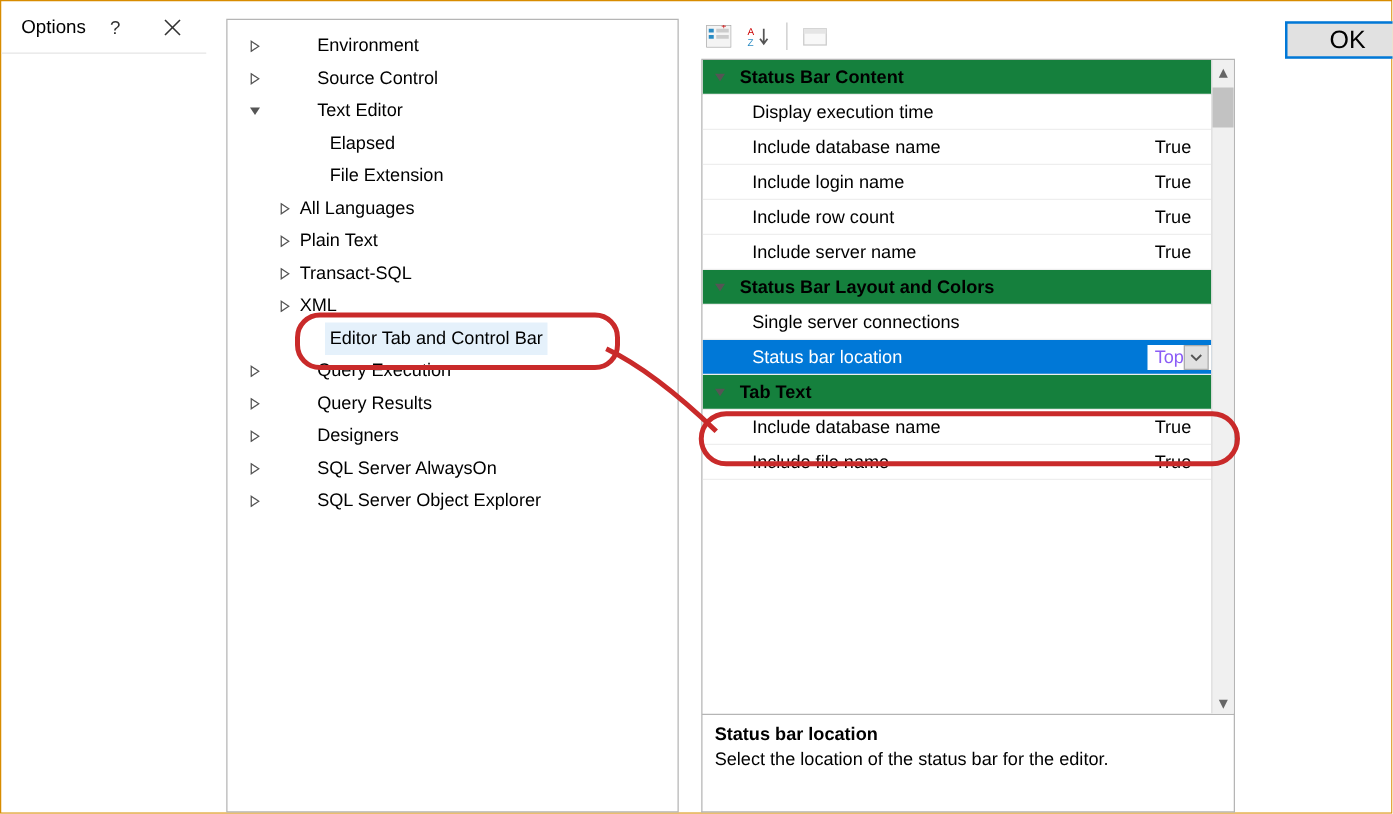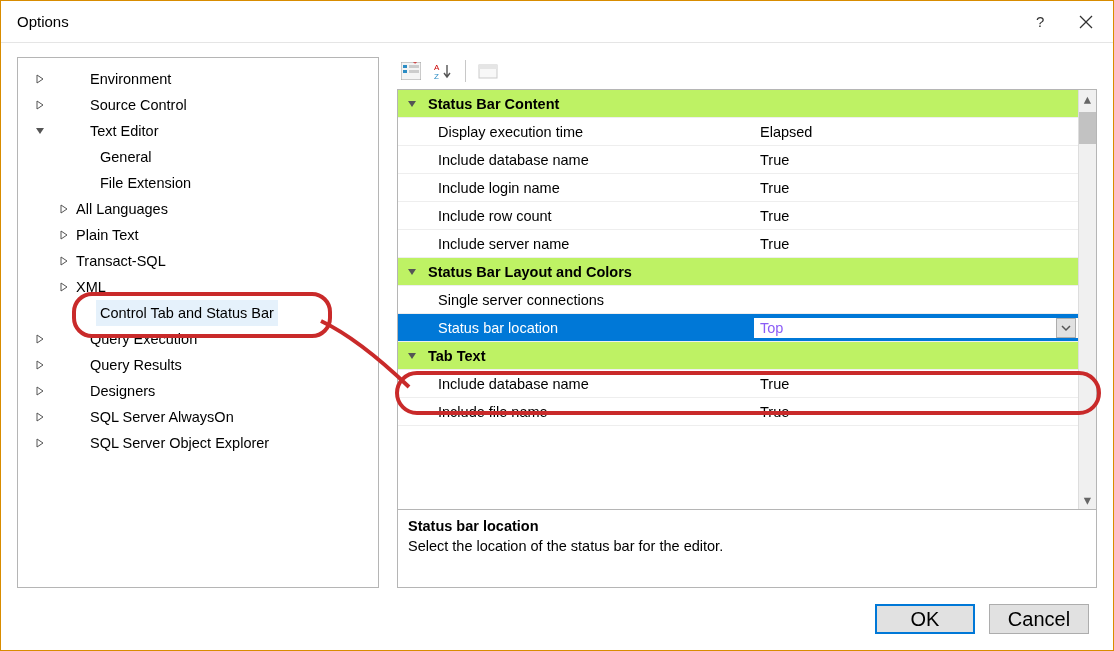--- a/index.html
+++ b/index.html
@@ -8,21 +8,21 @@
     font-family: "Segoe UI", Tahoma, sans-serif;
     font-size: 14.5px;
     background: #fff;
     color: #000;
   }
   .dialog {
     width: 1114px;
     height: 651px;
     border: 1px solid #d88c00;
     display: flex;
-    flex-direction: column;
+    flex-direction: row;
     background: #fff;
   }
   .titlebar {
     height: 42px;
     display: flex;
     align-items: center;
     padding: 0 4px 0 16px;
     border-bottom: 1px solid #e5e5e5;
   }
   .titlebar .title { flex: 1; font-size: 15px; }
@@ -137,21 +137,21 @@
     text-overflow: ellipsis;
   }
   .row .c-val {
     flex: 1;
     display: flex;
     align-items: center;
     padding-left: 6px;
     overflow: hidden;
   }
   .row.cat {
-    background: #bef264;
+    background: #15803d;
     font-weight: 700;
   }
   .row.cat .c-key { flex: 1; }
   .row.prop .c-key { padding-left: 12px; }
   .row.sel {
     background: #0078d7;
     color: #fff;
   }
   .row.sel .c-val { background: #fff; color: #8b5cf6; }
   .swatch {
@@ -272,21 +272,21 @@
           <li class="indent0">
             <span class="twist">
               <svg width="10" height="10" viewBox="0 0 10 10">
                 <path d="M1 2 L9 2 L5 8 Z" fill="#555"></path>
               </svg>
             </span>
             <span class="lbl">Text Editor</span>
           </li>
           <li class="indent2">
             <span class="twist"></span>
-            <span class="lbl">General</span>
+            <span class="lbl">Elapsed</span>
           </li>
           <li class="indent2">
             <span class="twist"></span>
             <span class="lbl">File Extension</span>
           </li>
           <li class="indent1">
             <span class="twist">
               <svg width="10" height="10" viewBox="0 0 10 10">
                 <path d="M2 1 L8 5 L2 9 Z" fill="none" stroke="#555"></path>
               </svg>
@@ -312,21 +312,21 @@
           <li class="indent1">
             <span class="twist">
               <svg width="10" height="10" viewBox="0 0 10 10">
                 <path d="M2 1 L8 5 L2 9 Z" fill="none" stroke="#555"></path>
               </svg>
             </span>
             <span class="lbl">XML</span>
           </li>
           <li class="indent2 sel">
             <span class="twist"></span>
-            <span class="lbl">Control Tab and Status Bar</span>
+            <span class="lbl">Editor Tab and Control Bar</span>
           </li>
           <li class="indent0">
             <span class="twist">
               <svg width="10" height="10" viewBox="0 0 10 10">
                 <path d="M2 1 L8 5 L2 9 Z" fill="none" stroke="#555"></path>
               </svg>
             </span>
             <span class="lbl">Query Execution</span>
           </li>
           <li class="indent0">
@@ -400,23 +400,20 @@
               <div class="c-exp">
                 <svg width="10" height="10" viewBox="0 0 10 10">
                   <path d="M1 2 L9 2 L5 8 Z" fill="#555"></path>
                 </svg>
               </div>
               <div class="c-key">Status Bar Content</div>
             </div>
             <div class="row prop">
               <div class="c-exp"></div>
               <div class="c-key">Display execution time</div>
-              <div class="c-val">
-                <span>Elapsed</span>
-              </div>
             </div>
             <div class="row prop">
               <div class="c-exp"></div>
               <div class="c-key">Include database name</div>
               <div class="c-val">
                 <span>True</span>
               </div>
             </div>
             <div class="row prop">
               <div class="c-exp"></div>

